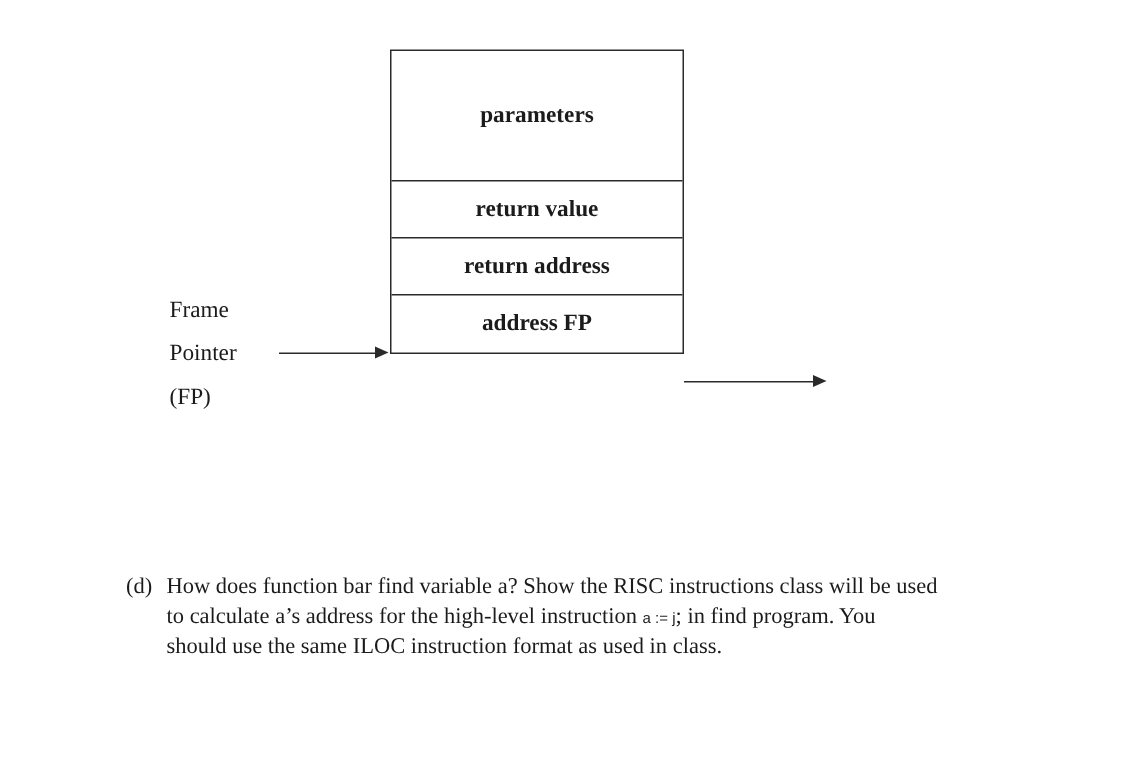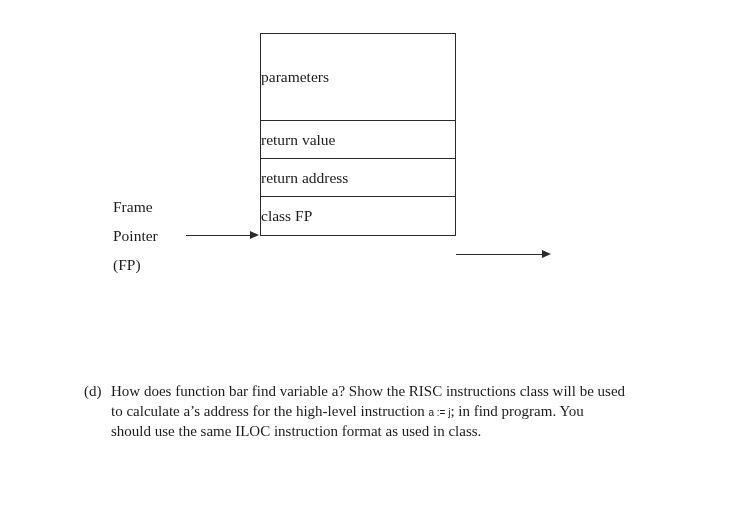--- a/index.html
+++ b/index.html
@@ -18,21 +18,23 @@
     left:260px; top:33px;
     width:194px;
     border:1px solid #2a2a2a;
     box-sizing:content-box;
   }
   .cell {
     box-sizing:border-box;
     border-bottom:1px solid #2a2a2a;
     display:flex;
     align-items:center;
+    justify-content:center;
     font-size:15.5px;
+    font-weight:bold;
   }
   .cell:last-child { border-bottom:none; }
   .c-parameters { height:87px; }
   .c-small      { height:38px; }
   .c-locals     { height:95px; align-items:flex-end; padding-bottom:11px; }
 
   
   .fp-label {
     position:absolute;
     left:113px; top:192px;
@@ -78,21 +80,21 @@
     <div class="cell c-parameters">
       <span>parameters</span>
     </div>
     <div class="cell c-small">
       <span>return value</span>
     </div>
     <div class="cell c-small">
       <span>return address</span>
     </div>
     <div class="cell c-small">
-      <span>class FP</span>
+      <span>address FP</span>
     </div>
   </div>
 
   <div class="fp-label">
     <div>Frame</div>
     <div>Pointer</div>
     <div>(FP)</div>
   </div>
 
   <div class="arrow-line fp-line"></div>

